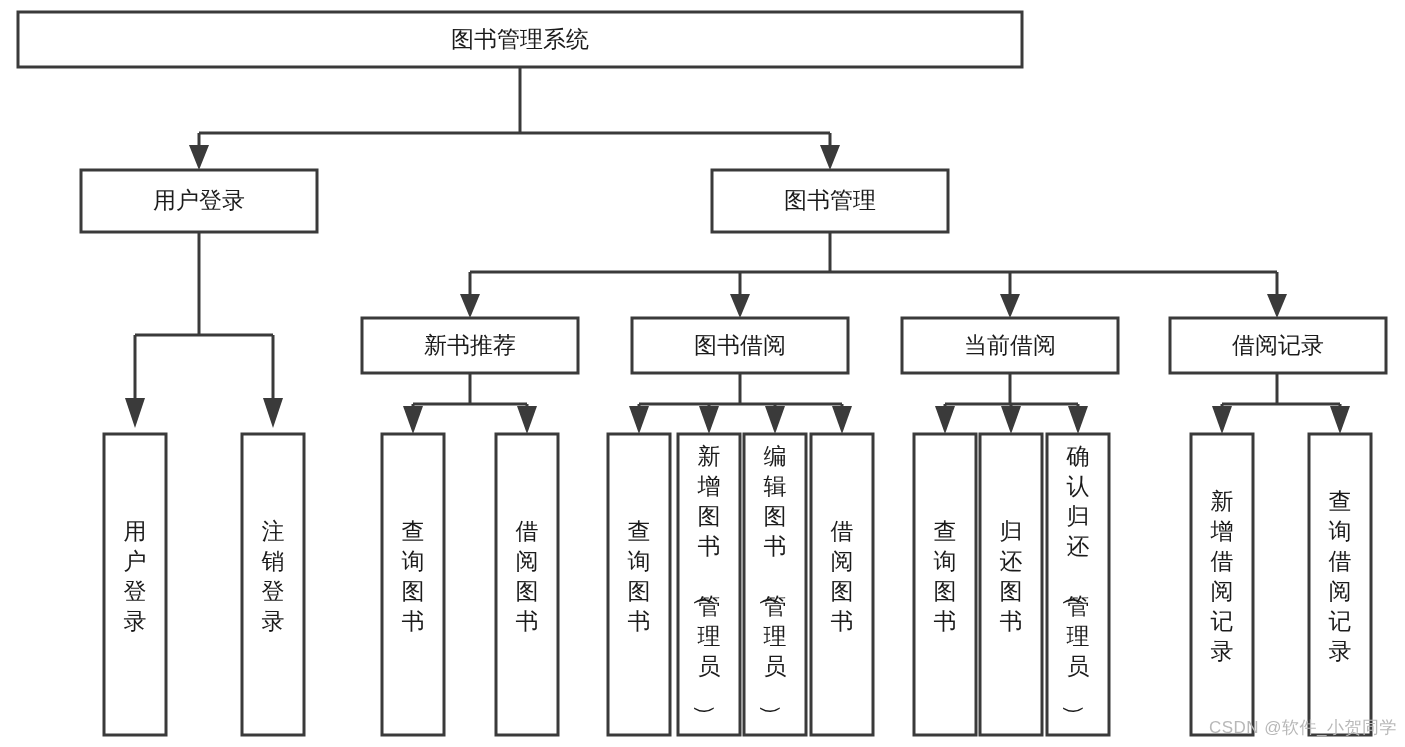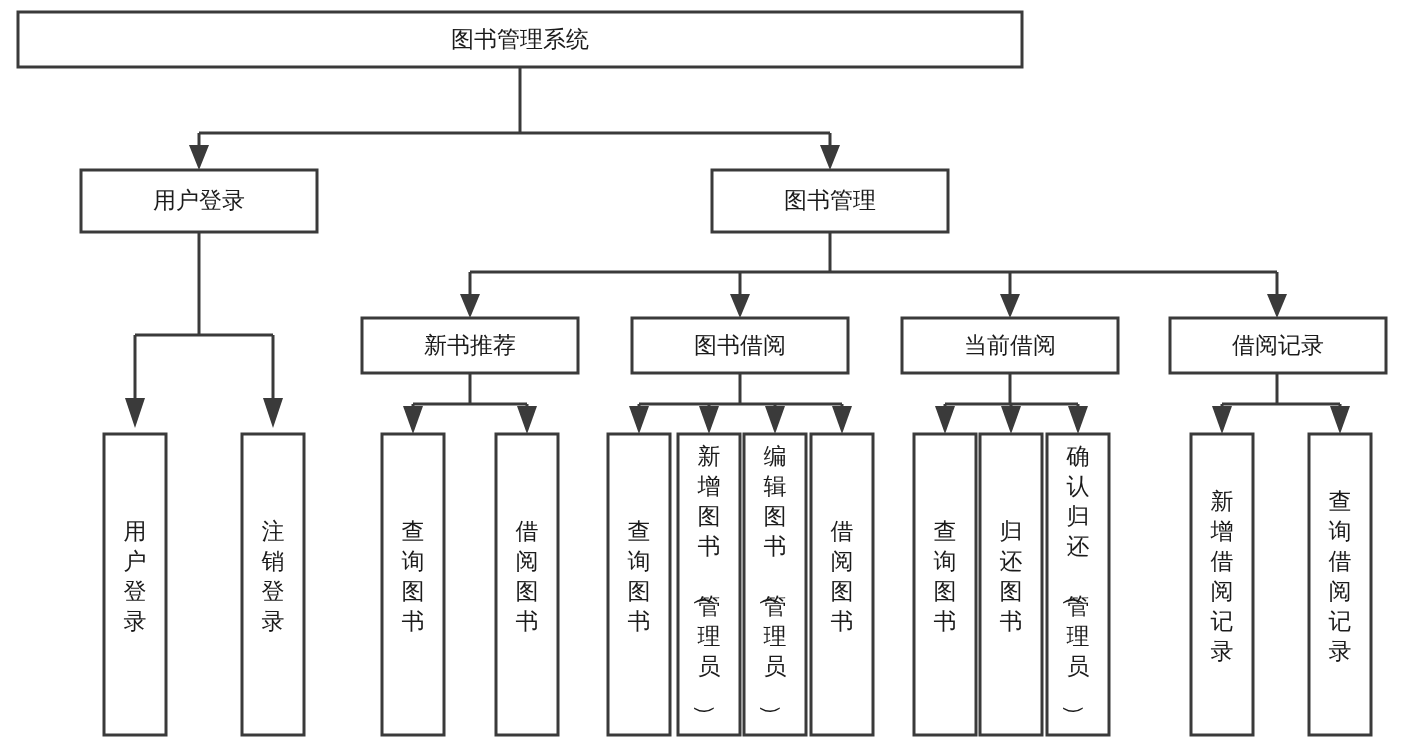--- a/index.html
+++ b/index.html
@@ -216,13 +216,14 @@
       <rect class="node-box" x="1191" y="434" width="62" height="301"></rect>
       <text class="v-label" x="1222"><tspan x="1222" y="509">新</tspan><tspan x="1222" y="539">增</tspan><tspan x="1222" y="569">借</tspan><tspan x="1222" y="599">阅</tspan><tspan x="1222" y="629">记</tspan><tspan x="1222" y="659">录</tspan></text>
     </g>
     <g>
       <rect class="node-box" x="1309" y="434" width="62" height="301"></rect>
       <text class="v-label" x="1340"><tspan x="1340" y="509">查</tspan><tspan x="1340" y="539">询</tspan><tspan x="1340" y="569">借</tspan><tspan x="1340" y="599">阅</tspan><tspan x="1340" y="629">记</tspan><tspan x="1340" y="659">录</tspan></text>
     </g>
 
   </svg>
 
+  <div class="watermark">CSDN @软件_小贺同学</div>
 </div>
 
 </body></html>

